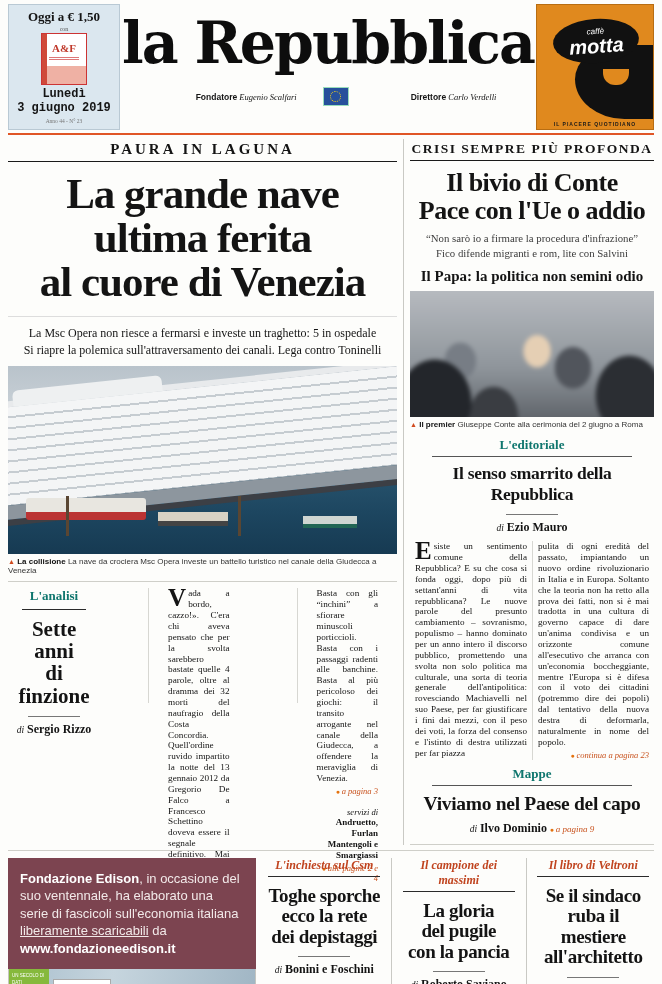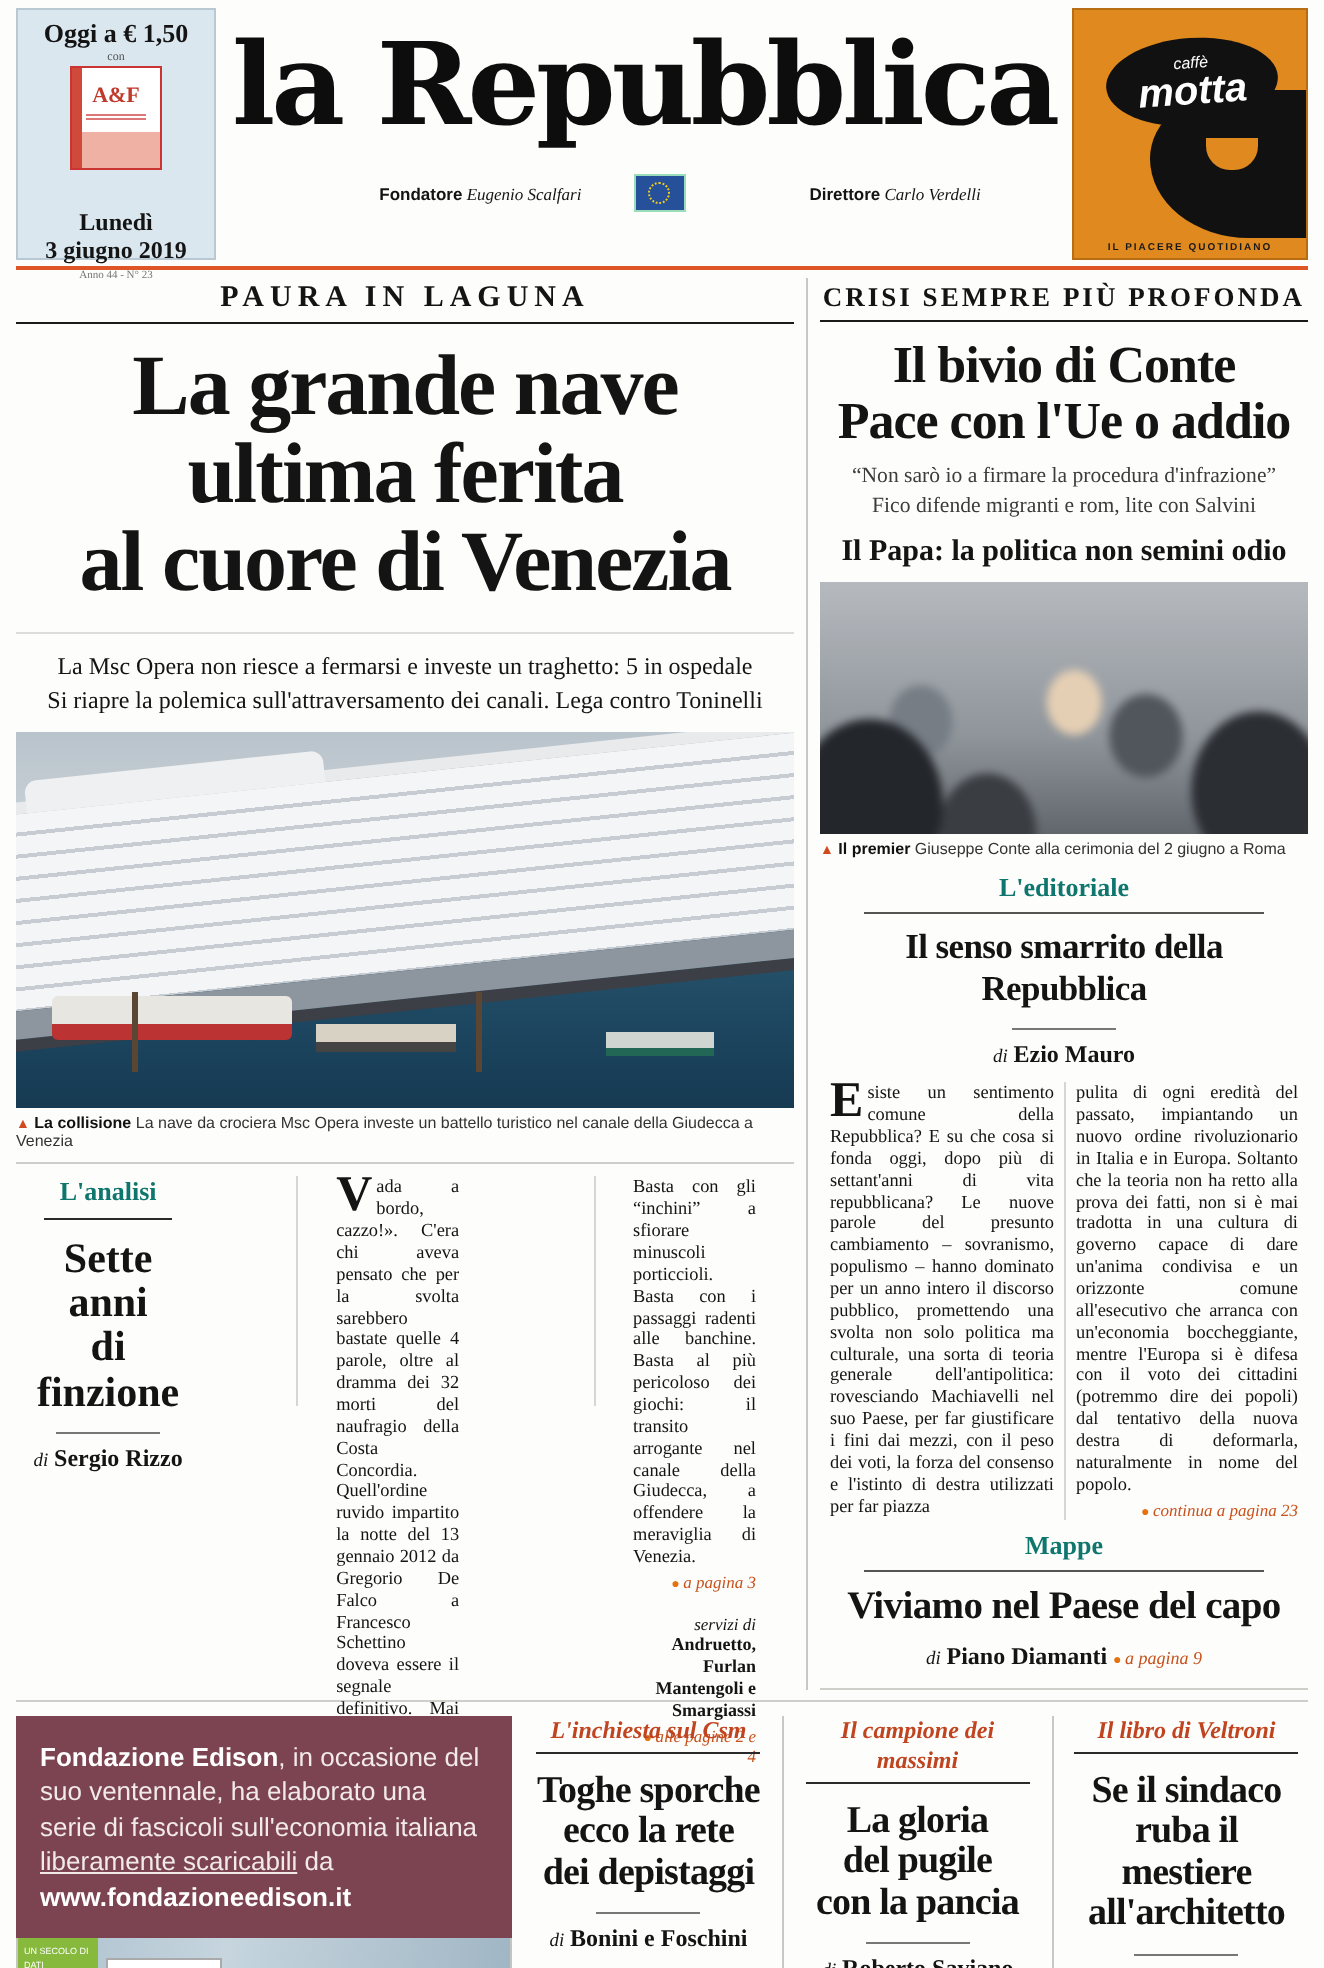--- a/index.html
+++ b/index.html
@@ -2,29 +2,29 @@
 <html><head>
 <meta charset="utf-8">
 <style>
   * { margin:0; padding:0; box-sizing:border-box; }
   html,body { width:662px; background:#f2f2ee; }
   body { font-family:"Liberation Serif", serif; color:#141414; }
   .page { width:662px; height:984px; background:#fdfdfb; position:relative; overflow:hidden; padding:4px 8px; }
 
   
   .header { display:flex; align-items:stretch; height:126px; }
-  .pricebox { width:100px; background:#dbe7ef; border:1px solid #b9c9d4; padding:4px 4px; text-align:center; }
+  .pricebox { width:112px; background:#dbe7ef; border:1px solid #b9c9d4; padding:4px 4px; text-align:center; }
   .price { font-weight:bold; font-size:13px; }
   .with { font-size:6px; color:#555; margin:1px 0; }
   .af-cover { width:46px; height:52px; background:#fff; border:1px solid #c33; margin:1px auto; position:relative; overflow:hidden; }
   .af-cover .spine { position:absolute; left:0; top:0; width:5px; height:100%; background:#cf4a3a; }
   .af-cover .af { font-weight:bold; color:#c0392b; font-size:11px; margin-top:8px; }
   .af-cover .rule-sm { height:3px; border-top:1px solid #d77; border-bottom:1px solid #d77; margin:3px 7px; }
   .af-cover .lower { position:absolute; bottom:0; left:5px; right:0; height:18px; background:#efb1a4; }
-  .dateline { font-weight:bold; font-size:12px; line-height:1.15; margin-top:20px; }
+  .dateline { font-weight:bold; font-size:12px; line-height:1.15; margin-top:3px;font-family:Liberation Mono, monospace; }
   .issue { font-size:5.5px; color:#777; margin-top:2px; }
   .mast-center { flex:1; display:flex; flex-direction:column; align-items:center; justify-content:flex-start; padding-top:10px; }
   .mast-title { font-family:"DejaVu Serif", serif; font-weight:bold; font-size:57px; letter-spacing:-2px; line-height:1; color:#0d0d0d; }
   .mast-sub { display:flex; align-items:center; gap:26px; margin-top:16px; font-size:8.5px; }
   .mast-sub .lbl { font-family:"Liberation Sans", sans-serif; font-weight:bold;padding-left:36px; }
   .mast-sub .nm { font-style:italic; }
   .euflag { width:26px; height:19px; background:#27509b; border:1px solid #9db; display:flex; align-items:center; justify-content:center; }
   .euflag .stars { width:11px; height:11px; border-radius:50%; border:1.5px dotted #f7d117; }
   .motta { width:118px; background:#e0891e; border:1px solid #b86d12; position:relative; overflow:hidden; }
   .motta .oval { position:absolute; top:14px; left:16px; width:86px; height:44px; background:#111; border-radius:50%; transform:rotate(-4deg); display:flex; flex-direction:column; align-items:center; justify-content:center; }
@@ -260,21 +260,21 @@
           <div class="refline">continua a pagina 23</div>
         </div>
       </div>
 
       <div class="mappe-block">
         <span class="sec-label">Mappe</span>
         <div class="mappe-rule"></div>
         <div class="mappe-title">Viviamo nel Paese del capo</div>
         <div class="byline" style="margin-top:6px">
           <span class="pre">di</span>
-          <b>Piano Diamanti</b>
+          <b>Ilvo Dominio</b>
           <span class="inline-ref">a pagina 9</span>
         </div>
       </div>
     </div>
   </div>
 
   <div class="bottom">
 
     <div class="edison">
       <div class="edison-top">

